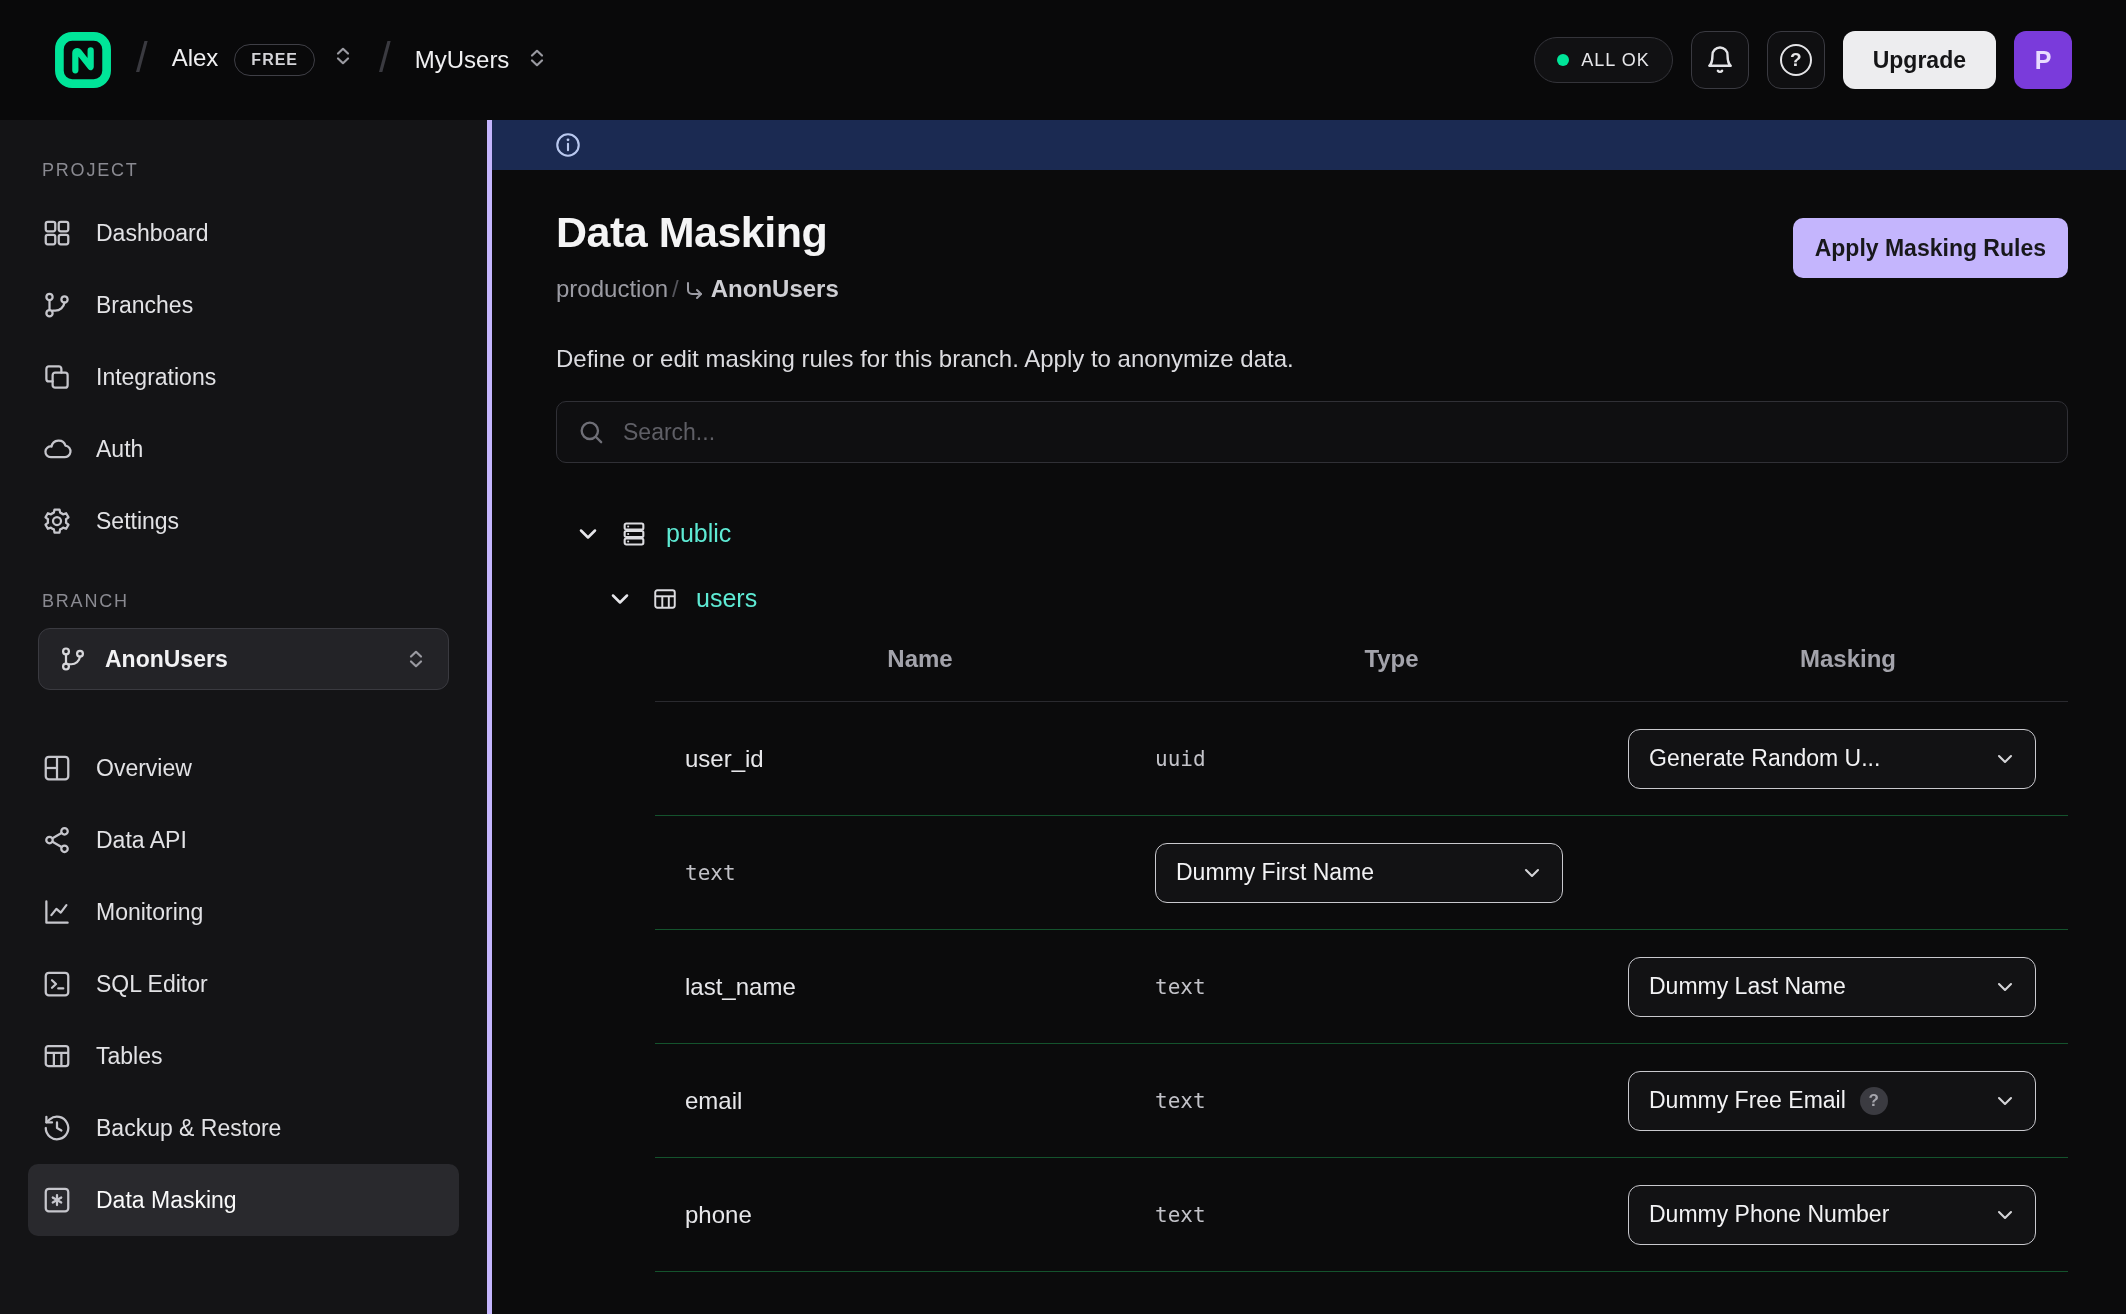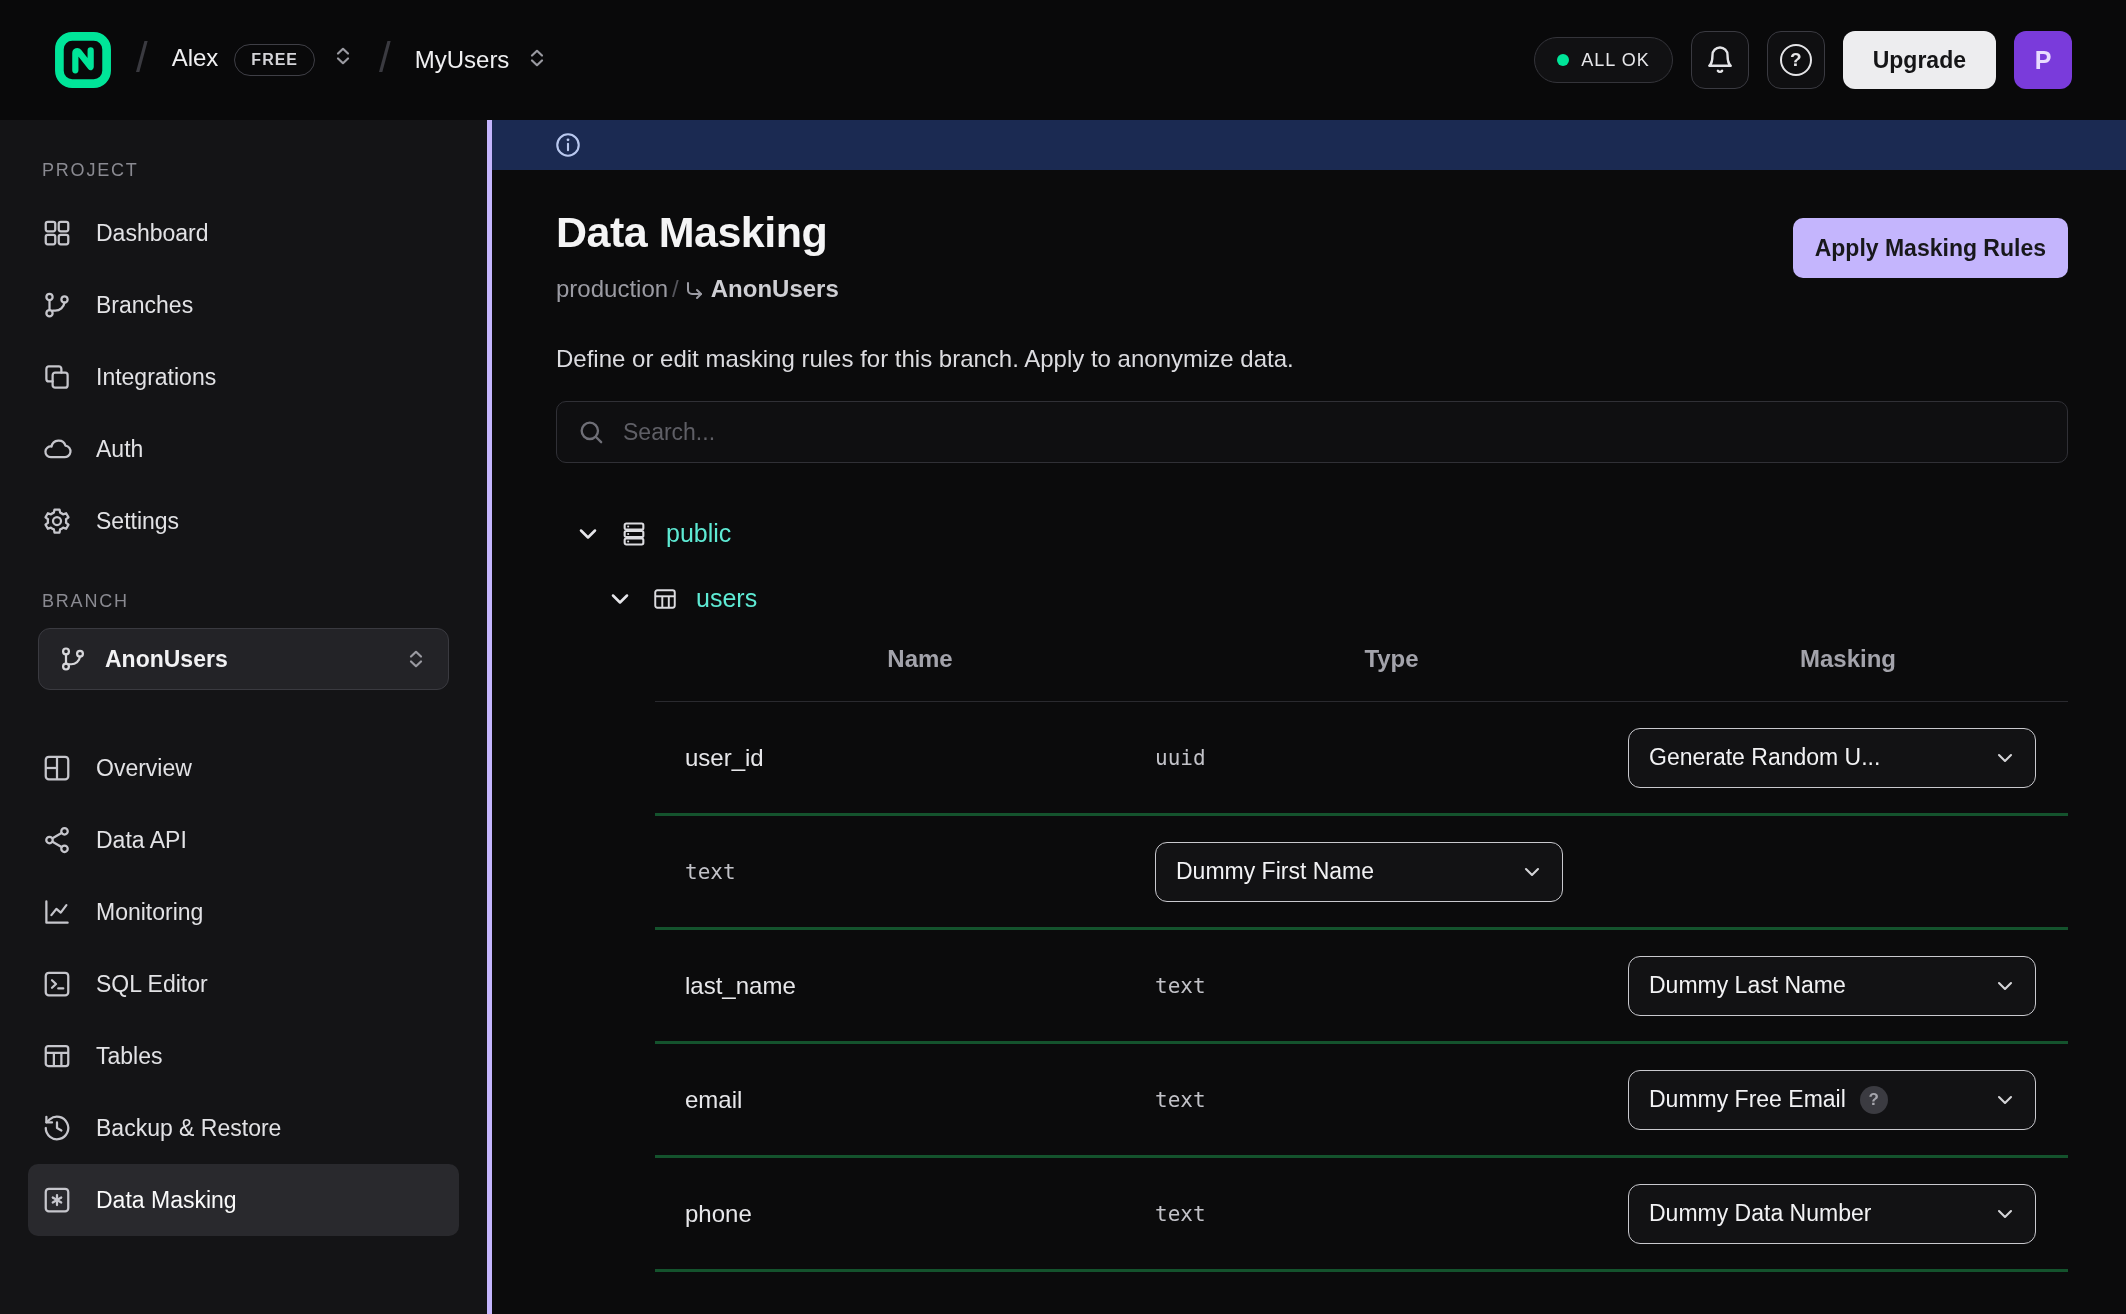--- a/index.html
+++ b/index.html
@@ -136,21 +136,21 @@
 
   .masking-table { margin-left:99px; margin-top:32px; }
   .mt-header, .mt-row {
     display:grid; grid-template-columns: 470px 473px 1fr;
     align-items:center; padding-left:30px;
   }
   .mt-header {
     padding-bottom:28px; border-bottom:1px solid #2a2a2f;
     font-size:24px; font-weight:600; color:#a3a3ab;text-align:center;
   }
-  .mt-row { height:114px; border-bottom:3px solid #14532d; }
+  .mt-row { height:114px; border-bottom:1px solid #14532d; }
   .cell-name { font-size:24px; color:#e7e7ea; }
   .cell-type { font-family:"DejaVu Sans Mono", monospace; font-size:21px; color:#c2c2c8; }
   .select {
     width:408px; height:60px; border:1.5px solid #c9c9ce; border-radius:12px;
     background:#121214; display:flex; align-items:center; justify-content:space-between;
     padding:0 18px 0 20px; cursor:pointer;
   }
   .select .sel-left { display:flex; align-items:center; gap:14px; min-width:0; }
   .select .sel-value { font-size:23px; color:#f2f2f4; white-space:nowrap; overflow:hidden; }
   .select .sel-chevron { color:#d4d4d8; display:flex; }
@@ -521,21 +521,21 @@
                   </svg>
               </span>
             </div>
           </div>
 
           <div class="mt-row">
             <span class="cell-name">phone</span>
             <span class="cell-type">text</span>
             <div class="select">
               <span class="sel-left">
-                  <span class="sel-value">Dummy Data Number</span>
+                  <span class="sel-value">Dummy Phone Number</span>
                 </span>
               <span class="sel-chevron">
                 <svg width="24" height="24" viewBox="0 0 24 24" fill="none" stroke="currentColor" stroke-width="2.1" stroke-linecap="round" stroke-linejoin="round">
                     <path d="m6 9 6 6 6-6"></path>
                   </svg>
               </span>
             </div>
           </div>
 
         </div>

